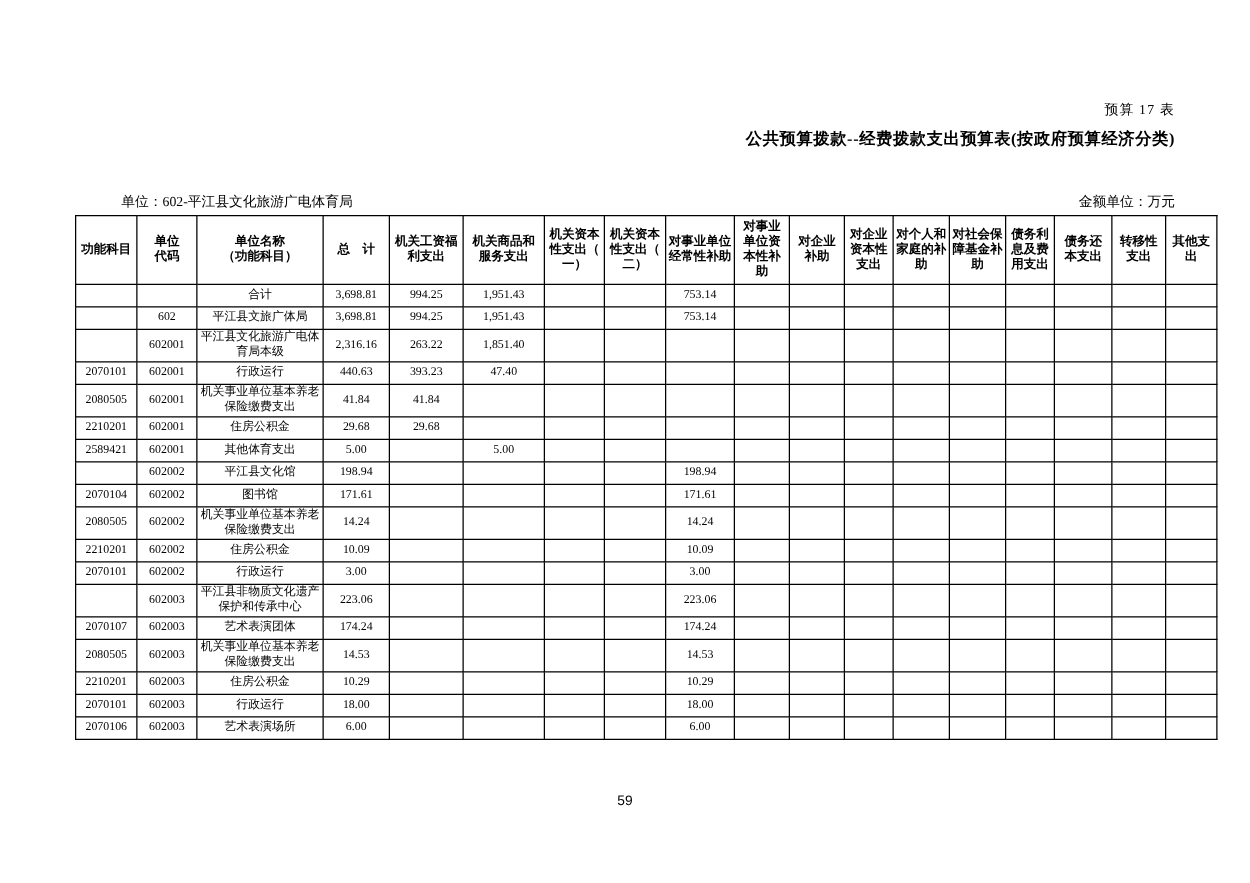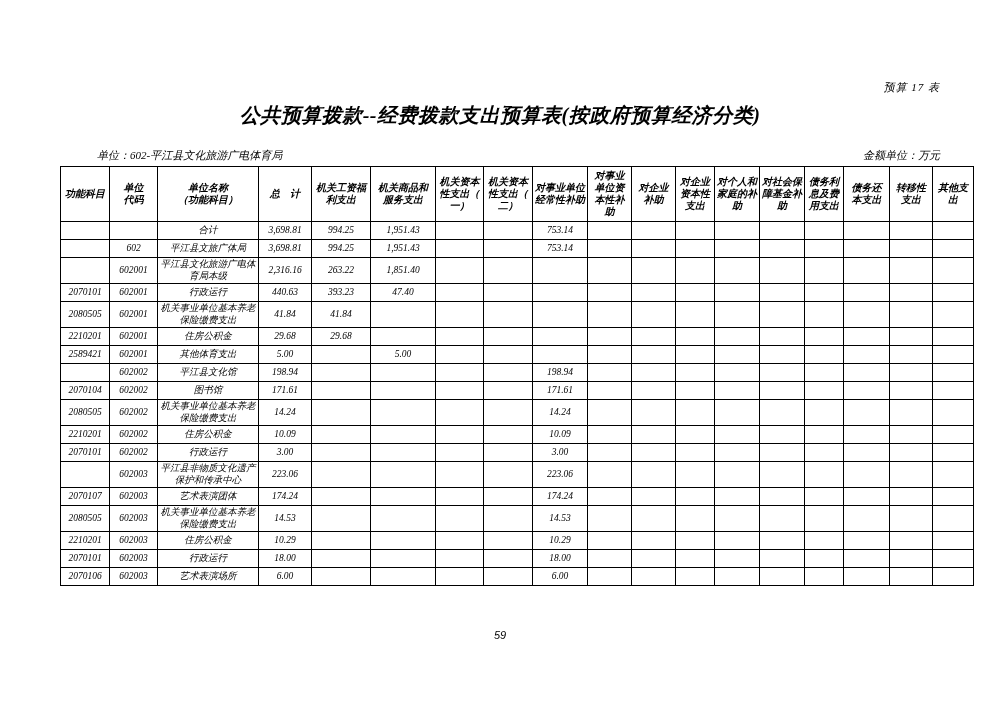--- a/index.html
+++ b/index.html
@@ -5,36 +5,36 @@
   html, body { margin: 0; padding: 0; background: #ffffff; }
   .page {
     position: relative;
     width: 1000px;
     height: 706px;
     background: #ffffff;
     color: #000;
     font-family: "Liberation Serif", "DejaVu Serif", serif;
     overflow: hidden;
   }
-  .content { width: 880px; margin: 0 auto; font-style: italic; }
+  .content { width: 880px; margin: 0 auto; }
   .corner-label {
     padding-top: 80px;
     text-align: right;
     font-size: 11px;
     letter-spacing: 1px;
   }
   .doc-title {
     margin: 7px 0 0 0;
-    text-align: center;
-    font-size: 20px;
+    text-align: right;
+    font-size: 13px;
     font-weight: bold;
     letter-spacing: 0.5px;
   }
   .meta-row {
-    margin-top: 19px;
+    margin-top: 34px;
     display: flex;
     justify-content: space-between;
     align-items: flex-end;
     font-size: 11px;
   }
   .meta-row .unit { padding-left: 37px; }
   table.budget {
     margin-top: 3px;
     border-collapse: collapse;
     table-layout: fixed;

